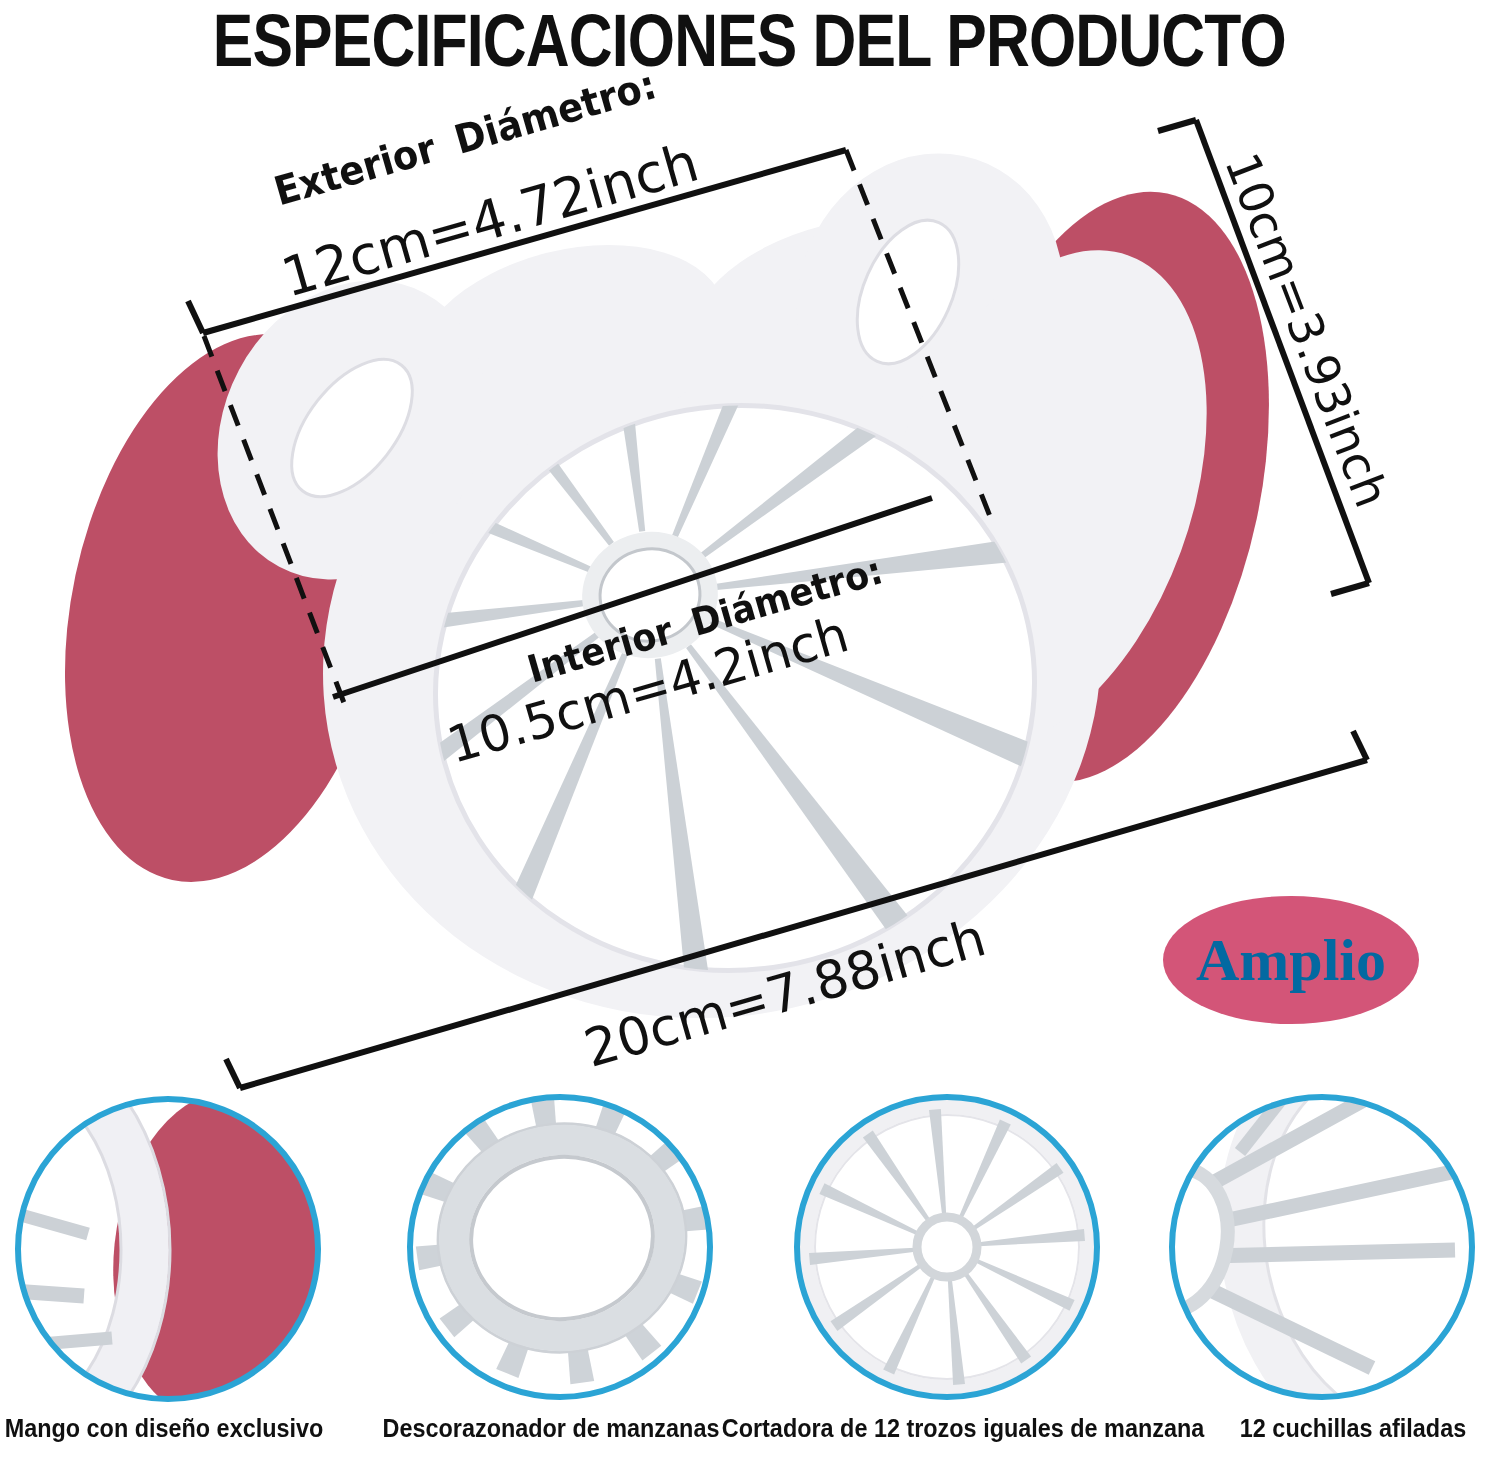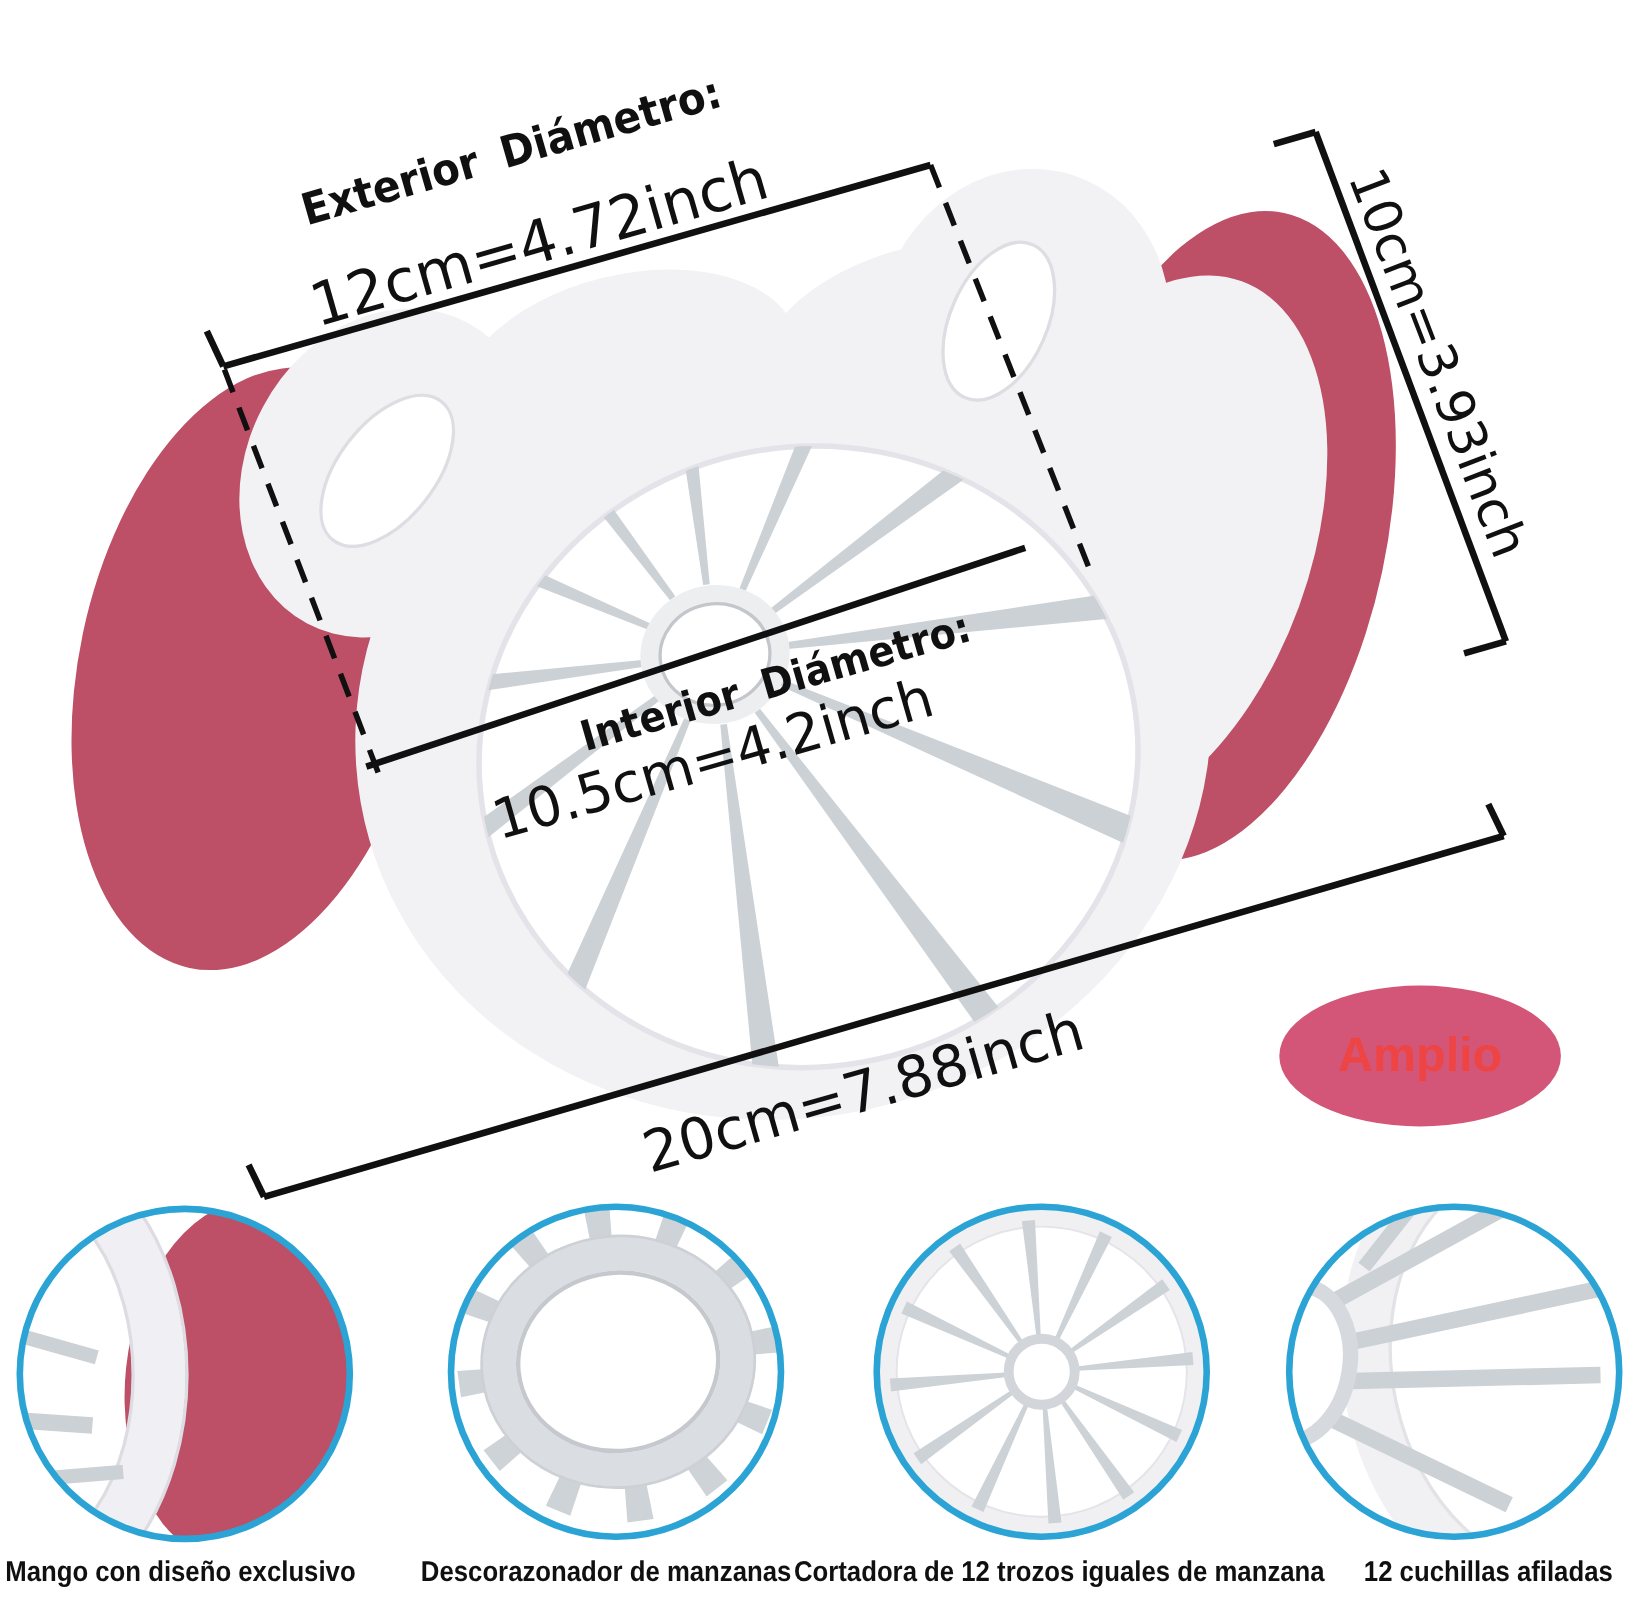--- a/index.html
+++ b/index.html
@@ -7,21 +7,21 @@
         font-family:"Liberation Sans",sans-serif;color:#101010;}
   svg.art{position:absolute;left:0;top:0;}
   .title{position:absolute;left:0;right:0;top:0;margin:0;text-align:center;
          font-weight:700;font-size:74px;line-height:82px;letter-spacing:-1px;}
   .title span{display:inline-block;transform:scaleX(.82);transform-origin:center;}
   .label{position:absolute;white-space:nowrap;color:#101010;}
   .rot{transform:translate(-50%,-50%) rotate(var(--r,0deg)) scaleX(var(--sx,1));}
   .dim{font-family:"DejaVu Sans",sans-serif;font-weight:700;word-spacing:10px;}
   .val{font-family:"DejaVu Sans",sans-serif;font-weight:400;}
   .badge-text{position:absolute;left:1291px;top:960px;transform:translate(-50%,-50%);
-              color:#ef4444;font-weight:700;font-size:44px;font-family:Liberation Sans, sans-serif;}
+              color:#0369a1;font-weight:700;font-size:60px;font-family:Liberation Serif, serif;}
   .cap{position:absolute;top:1413px;font-weight:700;font-size:26px;white-space:nowrap;
        transform:translate(-50%,0) scaleX(.9);}
 </style>
 </head>
 <body>
 
 <div class="page">
 
   <svg class="art" width="1498" height="1472" viewBox="0 0 1498 1472">
     <defs>
@@ -162,20 +162,23 @@
         <ellipse cx="1175" cy="1240" rx="52" ry="72" fill="#ffffff" stroke="#d6dade" stroke-width="14" transform="rotate(10 1175 1240)"></ellipse>
       </g>
 
       <circle cx="168" cy="1249" r="150" fill="none" stroke="#2ba4d5" stroke-width="6"></circle>
       <circle cx="560" cy="1247" r="150" fill="none" stroke="#2ba4d5" stroke-width="6"></circle>
       <circle cx="947" cy="1247" r="150" fill="none" stroke="#2ba4d5" stroke-width="6"></circle>
       <circle cx="1322" cy="1247" r="150" fill="none" stroke="#2ba4d5" stroke-width="6"></circle>
     </g>
   </svg>
 
+  <h1 class="title">
+    <span>ESPECIFICACIONES DEL PRODUCTO</span>
+  </h1>
 
   <div class="label dim rot" style="left:465px;top:138px;--r:-16deg;--sx:.92;font-size:40px;">Exterior Diámetro:</div>
   <div class="label val rot" style="left:490px;top:220px;--r:-16deg;font-size:54px;">12cm=4.72inch</div>
 
   <div class="label dim rot" style="left:705px;top:620px;--r:-16deg;--sx:.92;font-size:38px;">Interior Diámetro:</div>
   <div class="label val rot" style="left:648px;top:690px;--r:-16deg;font-size:50px;">10.5cm=4.2inch</div>
 
   <div class="label val rot" style="left:1307px;top:330px;--r:69deg;font-size:47px;">10cm=3.93inch</div>
 
   <div class="label val rot" style="left:785px;top:993px;--r:-16deg;font-size:52px;">20cm=7.88inch</div>

